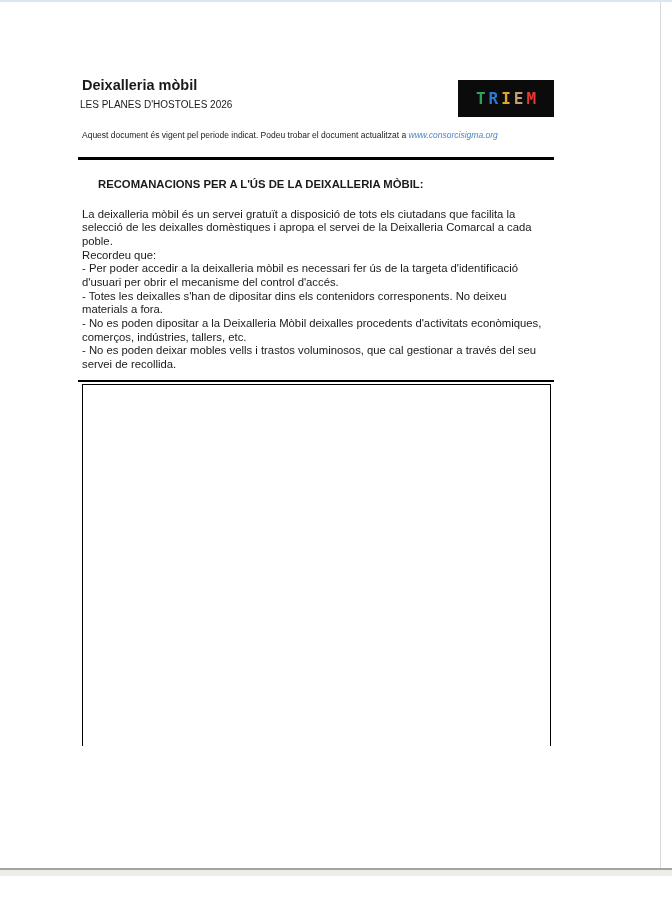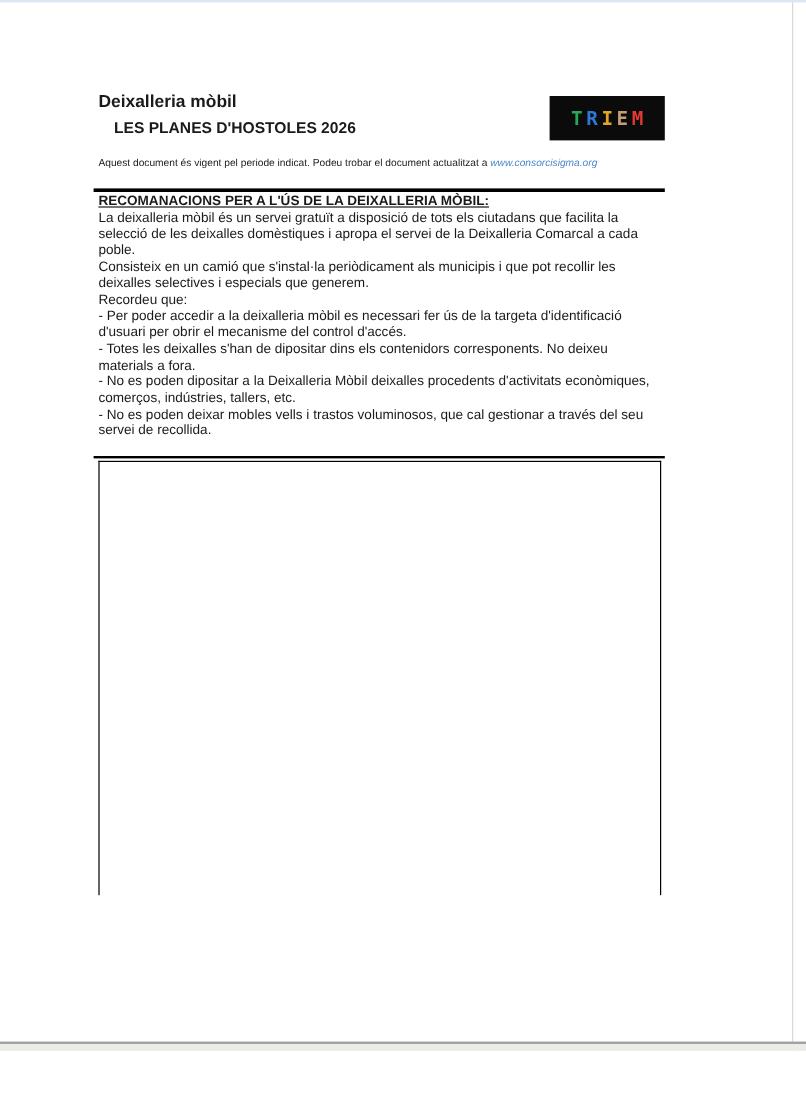--- a/index.html
+++ b/index.html
@@ -26,22 +26,22 @@
     background: #ecece9;
     border-top: 2px solid #a3a3a3;
     box-sizing: content-box;
   }
   
   .doc-title {
     position: absolute; left: 82px; top: 77px;
     font-size: 14.5px; font-weight: bold; margin: 0;
   }
   .doc-subtitle {
-    position: absolute; left: 95px; top: 99px;
-    font-size: 13px; font-weight: bold; margin: 0;
+    position: absolute; left: 80px; top: 99px;
+    font-size: 10px; font-weight: normal; margin: 0;
   }
   .logo {
     position: absolute; left: 458px; top: 80px; width: 96px; height: 37px;
     display: flex; align-items: center; justify-content: center; gap: 3px;
   }
   .logo span {
     font-family: "DejaVu Sans Mono", monospace;
     font-weight: bold; font-size: 16px; line-height: 1;
   }
   .notice {
@@ -51,21 +51,21 @@
   .notice a { text-decoration: none; }
   
   .rule-top {
     position: absolute; left: 78px; top: 157px; width: 476px; height: 3px;
     background: #000000;
   }
   .text-block {
     position: absolute; left: 82px; top: 162px; width: 471px;
     font-size: 11.3px; line-height: 13.65px;
   }
-  .text-block .heading { font-weight: bold; margin: 0; text-decoration: underline; }
+  .text-block .heading { font-weight: bold; margin: 16px; }
   .text-block p { margin: 0; }
   .rule-bottom {
     position: absolute; left: 78px; top: 380px; width: 476px; height: 2px;
     background: #000000;
   }
   
   .schedule-box {
     position: absolute; left: 82px; top: 384px; width: 469px; height: 362px;
     border-left: 1px solid #000;
     border-right: 1px solid #000;
@@ -95,21 +95,20 @@
 
   <p class="notice">
     <span>Aquest document és vigent pel periode indicat. Podeu trobar el document actualitzat a </span><a href="#" style="color: rgb(74, 134, 200); font-style: italic;">www.consorcisigma.org</a>
   </p>
 
   <div class="rule-top"></div>
 
   <section class="text-block">
     <div class="heading">RECOMANACIONS PER A L'ÚS DE LA DEIXALLERIA MÒBIL:</div>
     <p>La deixalleria mòbil és un servei gratuït a disposició de tots els ciutadans que facilita la selecció de les deixalles domèstiques i apropa el servei de la Deixalleria Comarcal a cada poble.</p>
-    <p>Consisteix en un camió que s'instal·la periòdicament als municipis i que pot recollir les deixalles selectives i especials que generem.</p>
     <p>Recordeu que:</p>
     <p>- Per poder accedir a la deixalleria mòbil es necessari fer ús de la targeta d'identificació d'usuari per obrir el mecanisme del control d'accés.</p>
     <p>- Totes les deixalles s'han de dipositar dins els contenidors corresponents. No deixeu materials a fora.</p>
     <p>- No es poden dipositar a la Deixalleria Mòbil deixalles procedents d'activitats econòmiques, comerços, indústries, tallers, etc.</p>
     <p>- No es poden deixar mobles vells i trastos voluminosos, que cal gestionar a través del seu servei de recollida.</p>
   </section>
 
   <div class="rule-bottom"></div>
 
   <div class="schedule-box"></div>

